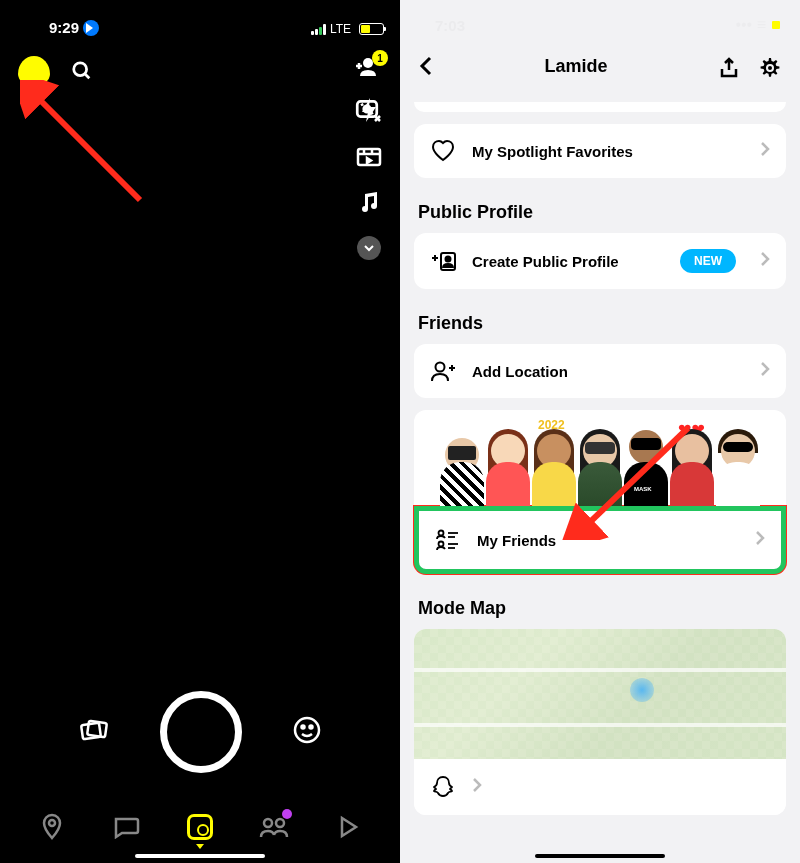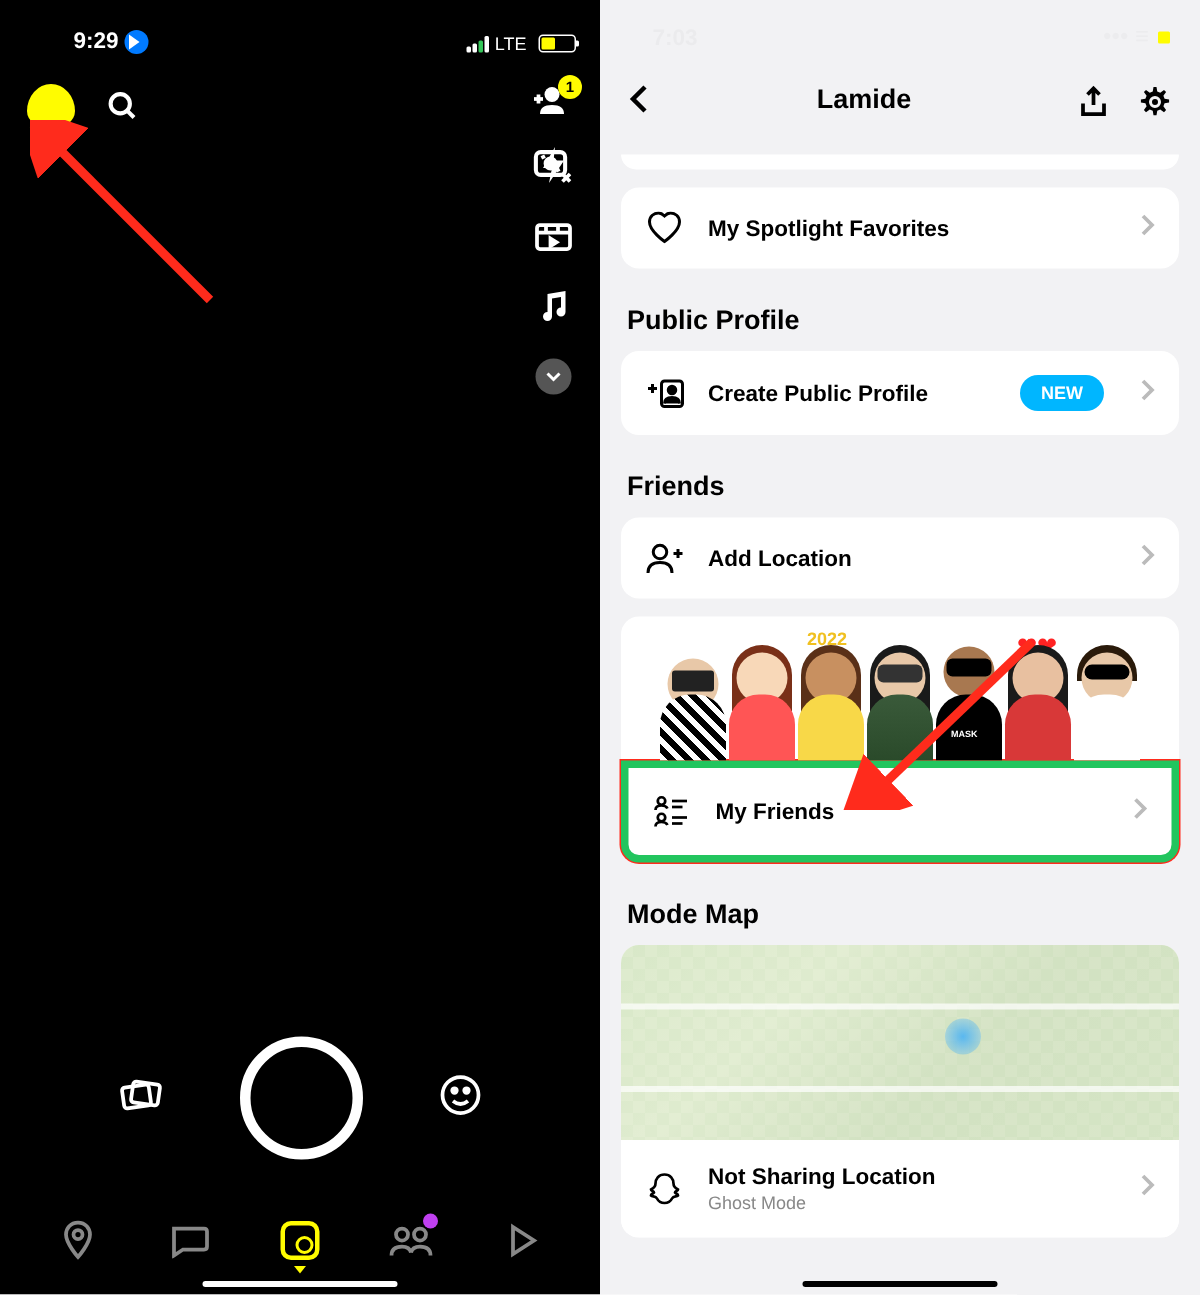--- a/index.html
+++ b/index.html
@@ -395,24 +395,20 @@
         <div class="map-road-h"></div>
         <div class="map-road-h2"></div>
         <div class="map-blue"></div>
       </div>
       <div class="card" style="border-radius:0;">
         <div class="card-icon">
           <svg width="22" height="24" viewBox="0 0 22 24" fill="none" stroke="#000" stroke-width="1.8">
               <path d="M11 2 C7 2 5 5 5 8 C5 10 4 11 2 12 C2 13 4 13 4 14 C3 15 2 15 2 16 C3 17 5 16 6 18 C7 20 9 21 11 21 C13 21 15 20 16 18 C17 16 19 17 20 16 C20 15 19 15 18 14 C18 13 20 13 20 12 C18 11 17 10 17 8 C17 5 15 2 11 2 Z"></path>
             </svg>
         </div>
-        <div class="card-text-block">
-          <div class="card-label">Not Sharing Location</div>
-          <div class="card-sub">Ghost Mode</div>
-        </div>
         <div class="chev-right">
           <svg width="10" height="16" viewBox="0 0 10 16" fill="none" stroke="#bbb" stroke-width="2.5">
               <path d="M2 2 L8 8 L2 14"></path>
             </svg>
         </div>
       </div>
     </div>
   </div>
 
   <div class="home-indicator-r"></div>

